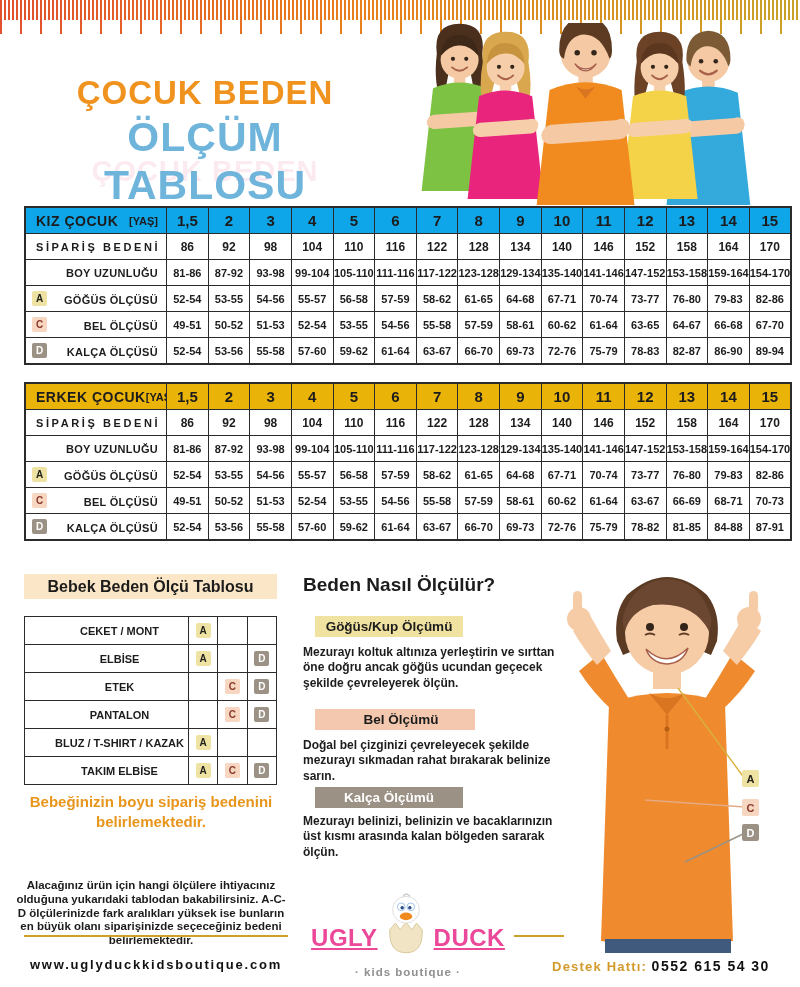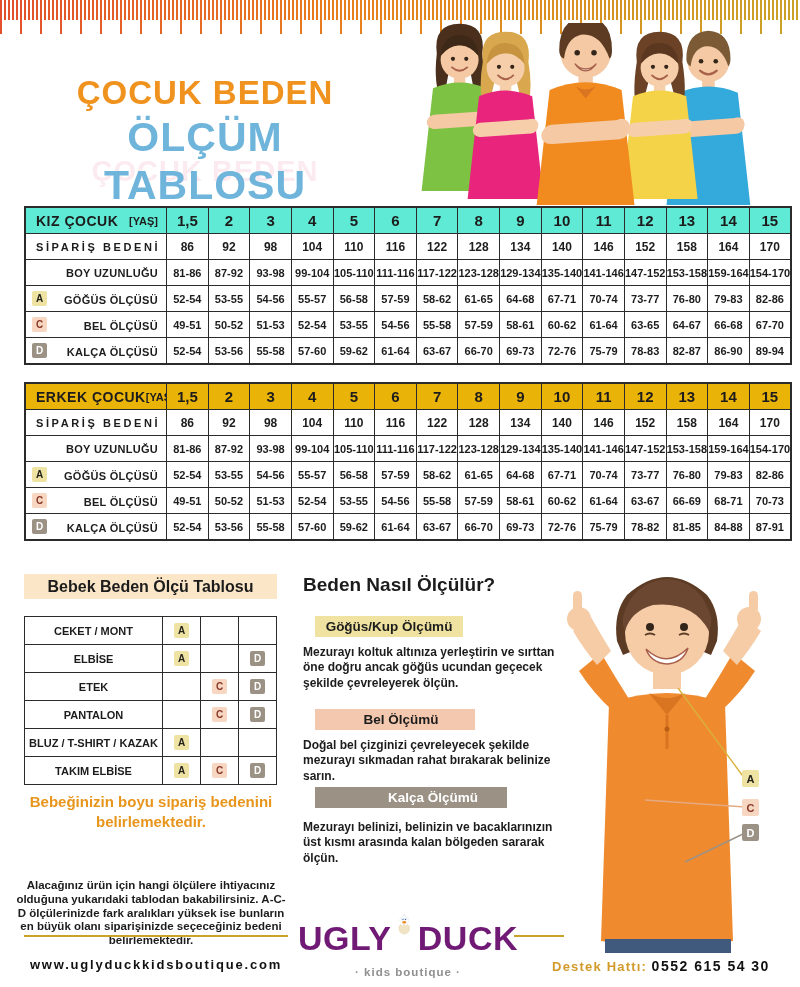--- a/index.html
+++ b/index.html
@@ -27,70 +27,70 @@
   
   table.size-table{position:absolute;left:24px;width:768px;border-collapse:collapse;table-layout:fixed;
      border:2px solid #2b2b2b;}
   #girls-table{top:206px;} #boys-table{top:382px;}
   table.size-table td,table.size-table th{border:1px solid #2b2b2b;height:25px;padding:0;
      font-size:11px;font-weight:bold;text-align:center;white-space:nowrap;overflow:hidden;}
   table.size-table th.group,table.size-table td.labelcell{width:140px;}
   th.group .grp-wrap{display:flex;align-items:center;justify-content:space-between;padding:0 8px 0 10px;}
   th.group .grp-name{font-size:14px;letter-spacing:0.5px;}
   th.group .grp-age{font-size:11px;font-weight:bold;}
-  #girls-table tr:first-child th{background:#5eead4;}
+  #girls-table tr:first-child th{background:#0ea5e9;}
   #boys-table tr:first-child th{background:#eab308;}
   table.size-table th.agecell{font-size:15px;}
   td.labelcell .lab-wrap{display:flex;align-items:flex-end;padding:0 8px 0 6px;}
   td.labelcell .lbl{flex:1;text-align:right;font-size:11px;letter-spacing:0.3px;}
   td.labelcell .lbl.left{text-align:left;letter-spacing:2.6px;padding-left:4px;}
   .abc{display:inline-flex;align-items:center;justify-content:center;width:15px;height:15px;
      font-size:10px;font-weight:bold;border-radius:2px;flex:0 0 15px;}
   .b-A{background:#EFE3A4;color:#23211c;}
   .b-C{background:#F7D6C2;color:#8a3a28;}
   .b-D{background:#9B9285;color:#ffffff;}
   td.valcell{font-size:11px;}
   tr.r-siparis td.valcell{font-size:12px;}
 
   
   .baby-title{position:absolute;left:24px;top:574px;width:253px;height:25px;background:#FBE7C7;
      display:flex;align-items:center;justify-content:center;font-size:16px;font-weight:bold;}
   table.baby-table{position:absolute;left:24px;top:616px;width:253px;border-collapse:collapse;
      table-layout:fixed;border:1px solid #2b2b2b;}
   table.baby-table td{border:1px solid #2b2b2b;height:27px;padding:0;text-align:center;
      font-size:11px;font-weight:bold;white-space:nowrap;}
-  table.baby-table td.b-label{width:137px;}
+  table.baby-table td.b-label{width:137px;padding-left:26px;}
   .note-orange{position:absolute;left:12px;top:792px;width:278px;text-align:center;
      color:#E8951C;font-size:15px;font-weight:bold;line-height:1.35;}
   .note-black{position:absolute;left:14px;top:843px;width:274px;text-align:center;
      font-size:11.5px;font-weight:bold;line-height:1.2;margin-top:36px;}
 
   
   .howto-title{position:absolute;left:303px;top:574px;font-size:19px;font-weight:bold;}
   .mbar{position:absolute;left:315px;width:148px;height:21px;display:flex;align-items:center;
      justify-content:center;font-size:13.5px;font-weight:bold;}
   .mbar.yellow{top:616px;background:#F0E2A0;color:#1c1c1c;}
   .mbar.salmon{top:709px;background:#F3C8AE;color:#1c1c1c;padding-left:12px;}
-  .mbar.taupe{top:787px;background:#9B9285;color:#ffffff;padding-left:44px;}
+  .mbar.taupe{top:787px;background:#9B9285;color:#ffffff;}
   .mpara{position:absolute;left:303px;width:268px;font-size:12px;font-weight:bold;line-height:1.28;}
-  .mpara.p1{top:645px;} .mpara.p2{top:738px;} .mpara.p3{top:814px;margin-top:6px;}
+  .mpara.p1{top:645px;} .mpara.p2{top:738px;} .mpara.p3{top:814px;}
 
   
   .kids-photo{position:absolute;left:393px;top:23px;width:400px;height:182px;}
   .boy-photo{position:absolute;left:553px;top:553px;width:247px;height:400px;}
   .mbadge{position:absolute;left:742px;width:17px;height:17px;display:flex;align-items:center;
      justify-content:center;font-size:11px;font-weight:bold;border-radius:2px;}
   #mb-a{top:770px;} #mb-c{top:799px;} #mb-d{top:824px;}
 
   
   .rule{position:absolute;top:935px;height:2px;background:#C9A227;}
   .rule.left{left:24px;width:264px;} .rule.right{left:514px;width:50px;}
   .logo-row{position:absolute;left:298px;top:918px;width:220px;display:flex;align-items:center;
      justify-content:center;gap:6px;}
-  .logo-word{font-size:34px;font-weight:bold;color:#701a75;letter-spacing:0.5px;}
+  .logo-word{font-size:24px;font-weight:bold;color:#ec4899;letter-spacing:0.5px;text-decoration:underline;}
   .duck-svg{width:44px;height:66px;margin-top:-26px;}
   .logo-tagline{position:absolute;left:298px;top:966px;width:220px;text-align:center;
      font-size:11.5px;font-weight:bold;color:#8f8f8f;letter-spacing:1px;}
   .website{position:absolute;left:22px;top:957px;width:268px;text-align:center;
      font-size:13px;font-weight:bold;letter-spacing:1.8px;color:#111;}
   .hotline{position:absolute;left:530px;top:957px;width:262px;text-align:center;white-space:nowrap;}
   .hotline .hl-label{color:#D29A2B;font-size:13px;font-weight:bold;letter-spacing:1.2px;}
   .hotline .hl-number{color:#111;font-size:14px;font-weight:bold;letter-spacing:1.5px;}
 </style>
 </head>

